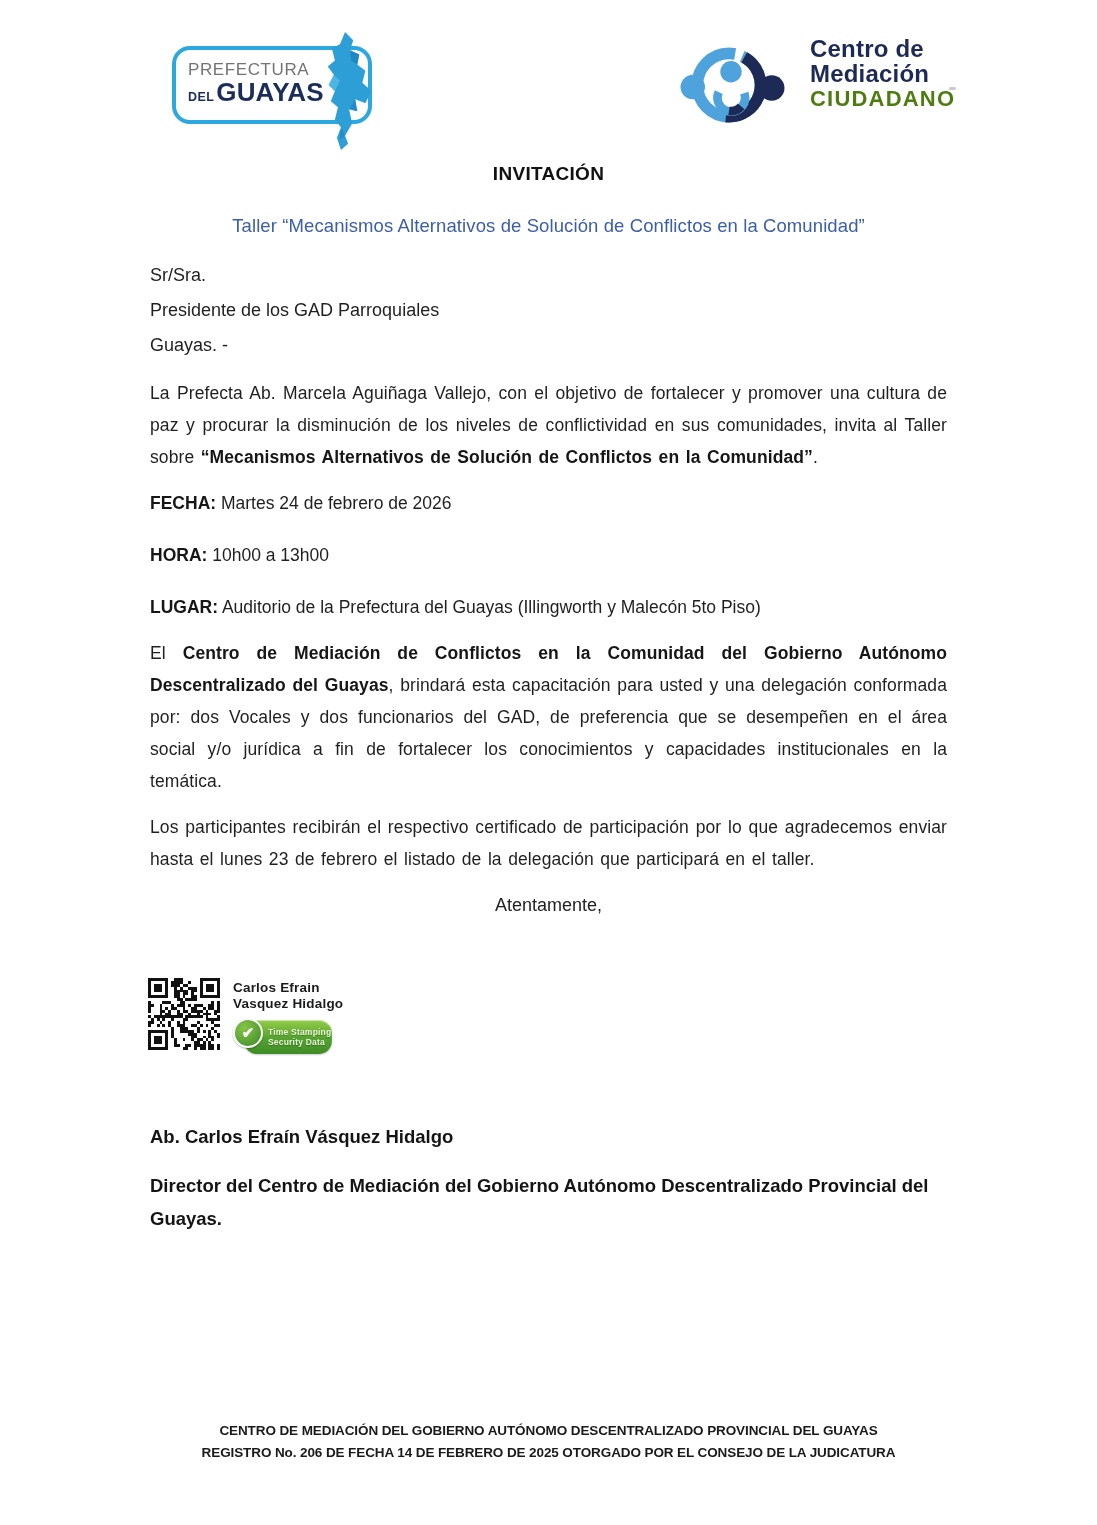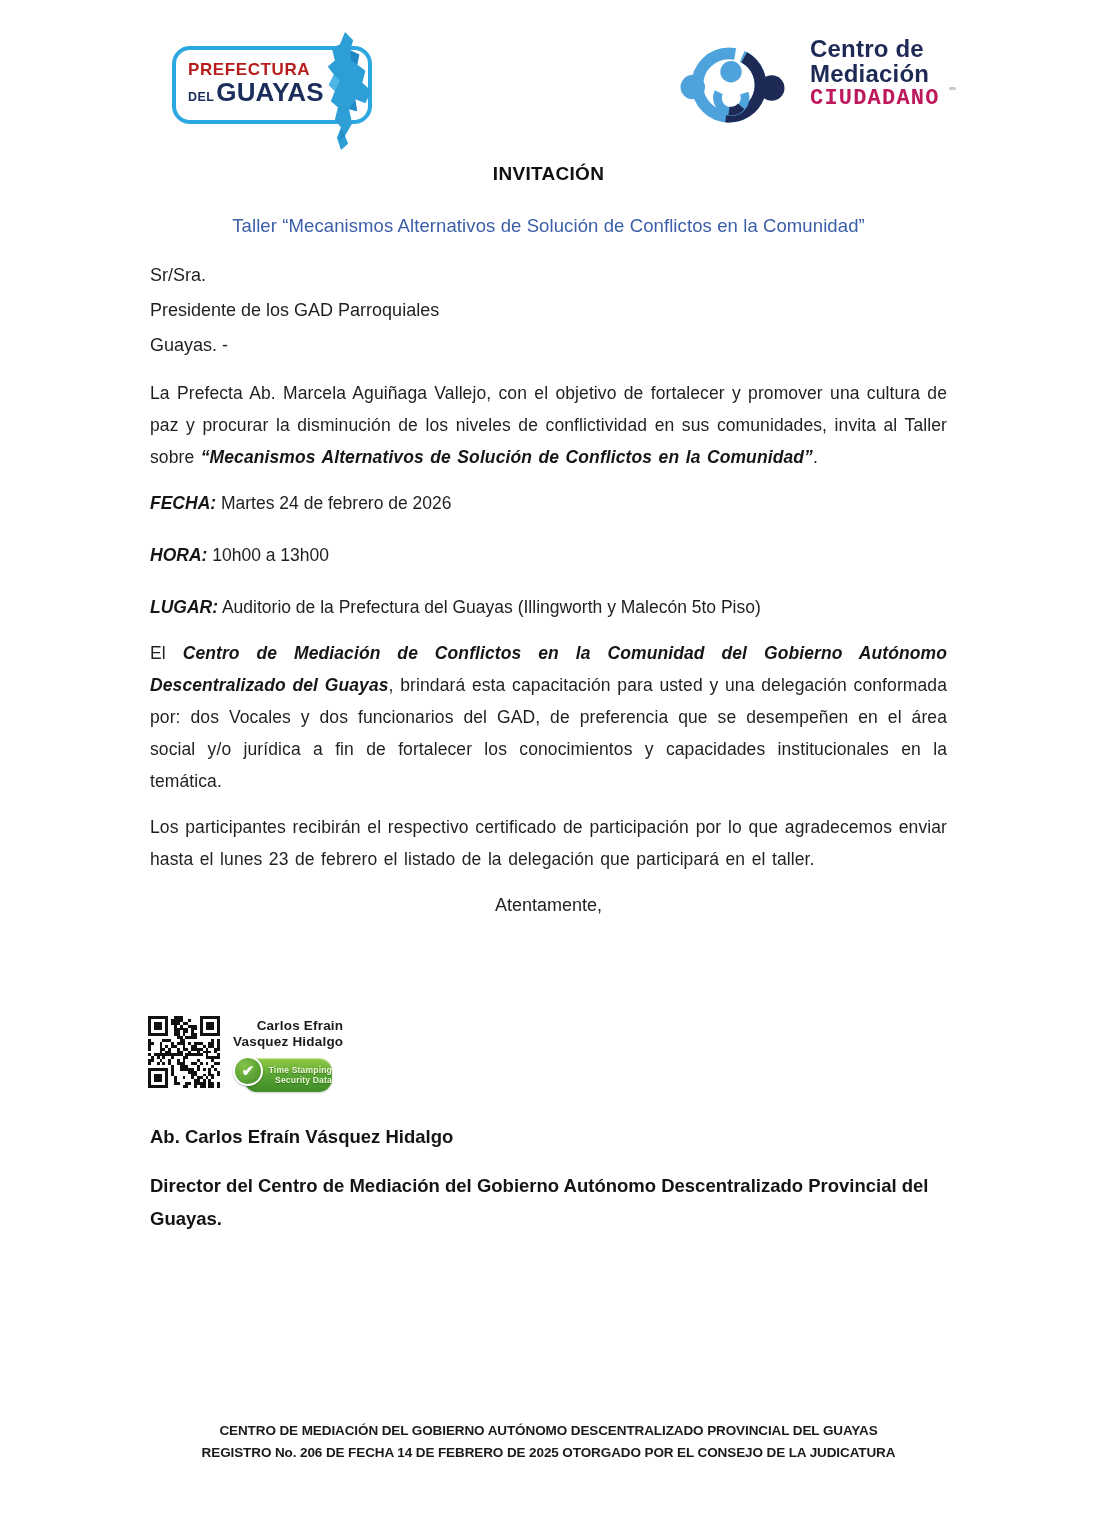--- a/index.html
+++ b/index.html
@@ -13,31 +13,31 @@
     overflow:hidden;
   }
   
   .logo-left{position:absolute;left:170px;top:30px;width:215px;height:125px;}
   .pg-rect{
     position:absolute;left:2px;top:16px;width:180px;height:70px;
     border:4px solid #2CA8E0;border-radius:18px;
     display:flex;flex-direction:column;justify-content:center;
     padding-left:12px;box-sizing:content-box;
   }
-  .pg-line1{color:#b91c1c;font-weight:bold;font-size:17px;letter-spacing:.6px;line-height:19px;}
+  .pg-line1{color:#737373;font-weight:normal;font-size:17px;letter-spacing:.6px;line-height:19px;}
   .pg-line2{display:flex;align-items:baseline;line-height:26px;}
   .pg-del{color:#1B2D5B;font-weight:bold;font-size:12.5px;letter-spacing:.4px;margin-right:2px;}
   .pg-guayas{color:#1B2D5B;font-weight:800;font-size:26px;letter-spacing:.2px;}
   .pg-map{position:absolute;left:136px;top:0;width:72px;height:122px;}
   
   .logo-right{position:absolute;left:676px;top:32px;width:280px;height:112px;display:flex;}
   .cm-icon{width:112px;height:106px;flex:0 0 auto;}
   .cm-text{margin-left:22px;padding-top:4px;}
   .cm-l1{color:#1E2A56;font-weight:bold;font-size:24px;line-height:25px;letter-spacing:.2px;}
-  .cm-l2{color:#be185d;font-weight:bold;font-size:22px;line-height:26px;letter-spacing:1.2px;font-family:Liberation Mono, monospace;}
+  .cm-l2{color:#4d7c0f;font-weight:bold;font-size:22px;line-height:26px;letter-spacing:1.2px;}
   .smudge{position:absolute;left:949px;top:87px;width:7px;height:3px;background:#c9c9c9;border-radius:2px;}
   
   .title{
     position:absolute;left:0;top:163px;width:100%;margin:0;
     text-align:center;font-size:19px;font-weight:bold;color:#111;letter-spacing:.3px;
   }
   .subtitle{
     position:absolute;left:0;top:215px;width:100%;
     text-align:center;font-size:18.5px;color:#3B5EA8;letter-spacing:.1px;
   }
@@ -45,24 +45,24 @@
   .content{position:absolute;left:150px;top:258px;width:797px;}
   .recipient div{font-size:18px;line-height:35px;}
   .recipient{margin:0 0 14px 0;}
   .para{
     margin:0 0 14px 0;
     font-size:17.5px;line-height:32px;
     text-align:justify;letter-spacing:.1px;word-spacing:1.5px;
   }
   .detail{margin:4px 0 20px 0;font-size:17.5px;line-height:32px;}
   .detail.last{margin-bottom:14px;}
-  .detail strong,.para strong{color:#161616;font-style:italic;}
+  .detail strong,.para strong{color:#161616;}
   .closing{margin:0;font-size:18px;line-height:32px;text-align:center;}
   
-  .stamp{position:absolute;left:148px;top:1012px;display:flex;align-items:flex-start;text-align:right;}
+  .stamp{position:absolute;left:148px;top:974px;display:flex;align-items:flex-start;}
   .qr{width:72px;height:72px;margin-top:4px;}
   .qr svg{width:72px;height:72px;display:block;shape-rendering:crispEdges;}
   .stamp-right{margin-left:13px;padding-top:6px;}
   .stamp-name div{font-size:13.5px;font-weight:bold;color:#1b1b1b;line-height:15.5px;letter-spacing:.2px;}
   .badge{position:relative;width:100px;height:30px;margin-top:7px;}
   .badge-pill{
     position:absolute;left:11px;top:2px;width:88px;height:34px;border-radius:13px;
     background:linear-gradient(180deg,#93cc47 0%,#55a231 55%,#3f8c26 100%);
     box-shadow:inset 0 1px 1px rgba(255,255,255,.55), 0 1px 2px rgba(0,0,0,.2);
     display:flex;flex-direction:column;justify-content:center;

